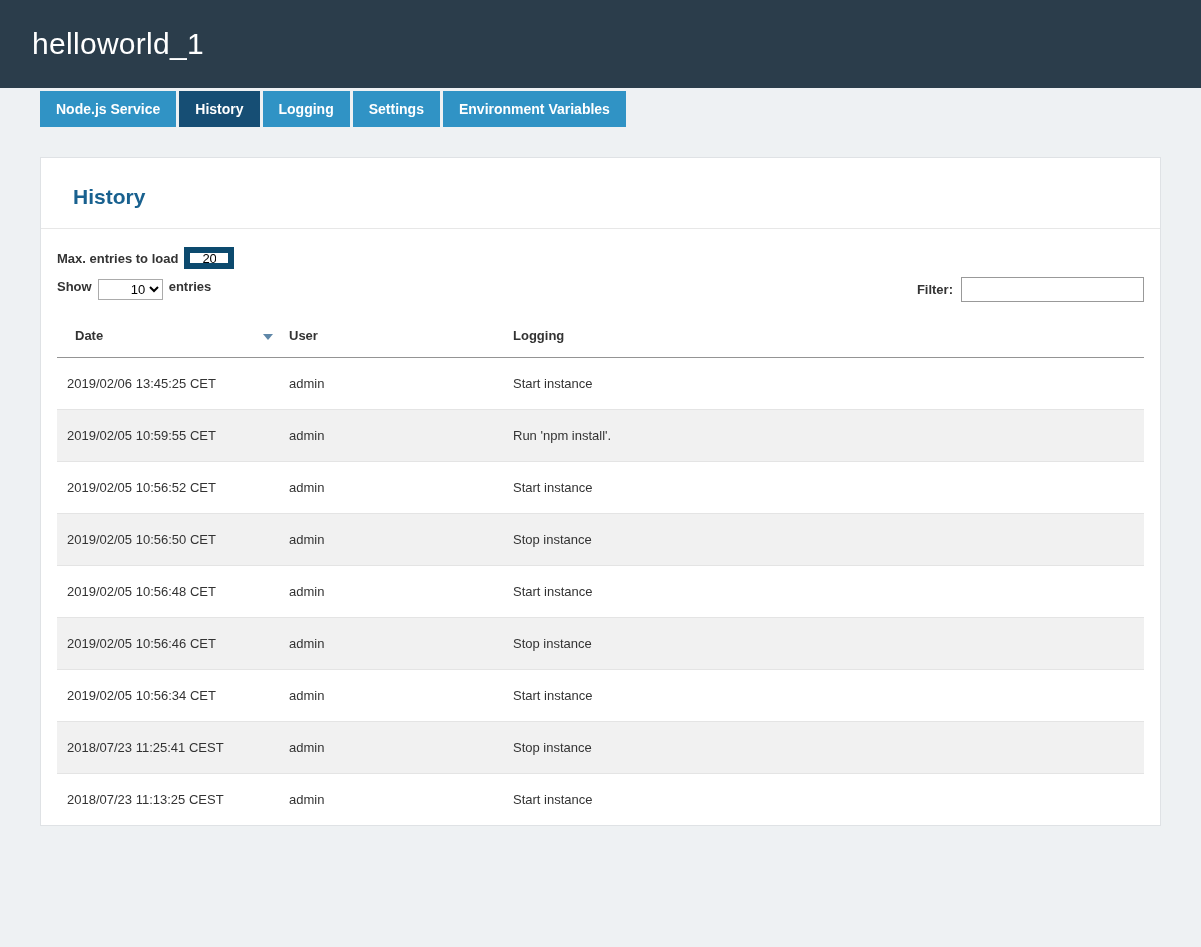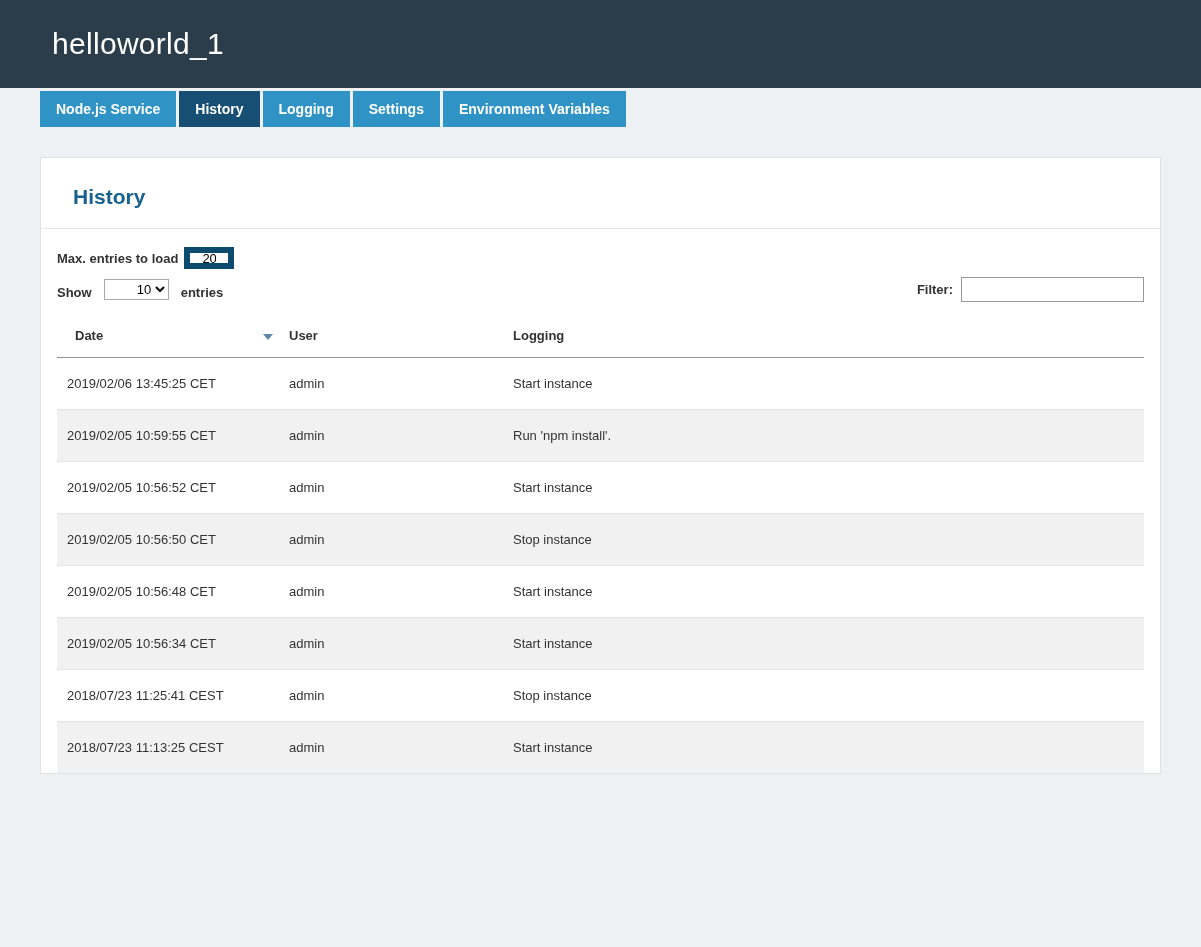--- a/index.html
+++ b/index.html
@@ -6,21 +6,21 @@
   html,body { width:1201px; min-height:947px; }
   body {
     background:#eef1f3;
     font-family:"Liberation Sans","DejaVu Sans",sans-serif;
     color:#333;
   }
   
   .app-header {
     background:#2b3d4b;
     height:88px;
-    padding:0 52px;
+    padding:0 32px;
     display:flex;
     align-items:center;
   }
   .app-header h1 {
     color:#ffffff;
     font-size:30px;
     font-weight:400;
     letter-spacing:.3px;
   }
   
@@ -68,21 +68,21 @@
     padding:2px 12px;
     font-size:13px;
     font-family:inherit;
   }
   .show-filter-row {
     margin-top:8px;
     display:flex;
     justify-content:space-between;
     align-items:center;
   }
-  .show-group { display:flex; align-items:flex-end; gap:12px; }
+  .show-group { display:flex; align-items:flex-start; gap:6px; }
   .show-group select {
     height:21px;
     font-size:13px;
     border:1px solid #ababab;
     font-family:inherit;
     background:#fff;
     padding-left:28px;
   }
   .filter-group { display:flex; align-items:center; gap:8px; }
   .filter-group input {
@@ -228,20 +228,25 @@
           <td>2019/02/05 10:56:50 CET</td>
           <td>admin</td>
           <td>Stop instance</td>
         </tr>
         <tr>
           <td>2019/02/05 10:56:48 CET</td>
           <td>admin</td>
           <td>Start instance</td>
         </tr>
         <tr>
+          <td>2019/02/05 10:56:46 CET</td>
+          <td>admin</td>
+          <td>Stop instance</td>
+        </tr>
+        <tr>
           <td>2019/02/05 10:56:34 CET</td>
           <td>admin</td>
           <td>Start instance</td>
         </tr>
         <tr>
           <td>2018/07/23 11:25:41 CEST</td>
           <td>admin</td>
           <td>Stop instance</td>
         </tr>
         <tr>

